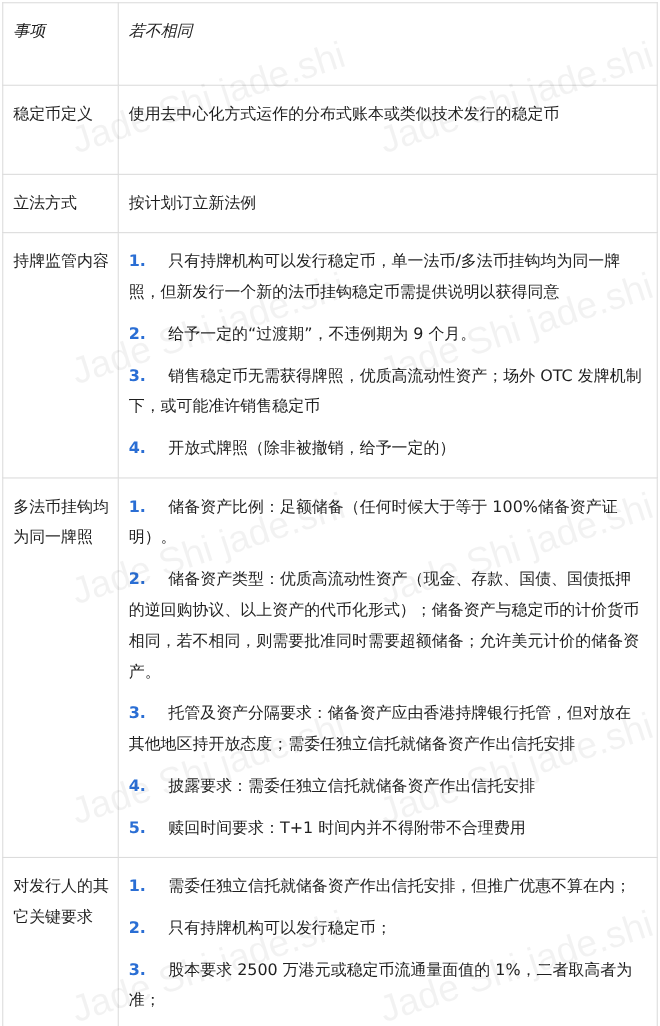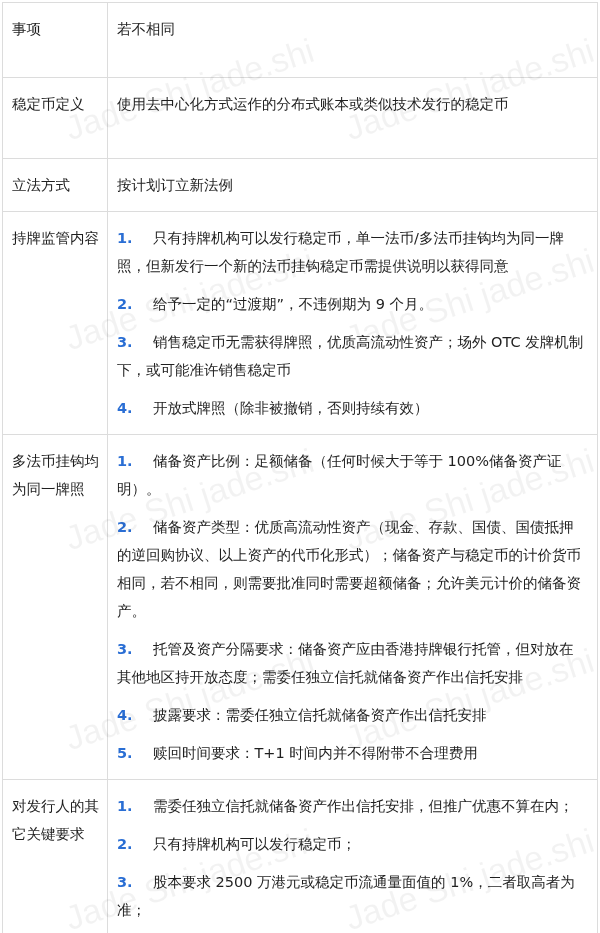--- a/index.html
+++ b/index.html
@@ -19,21 +19,21 @@
       vertical-align: top;
       font-size: 14.5px;
       line-height: 28px;
       padding: 0;
     }
     td.label { width: 89px; padding: 12px 6px 12px 9px !important; }
     td.content { padding: 12px 12px 12px 9px !important; }
     .item { margin-bottom: 10px; text-indent: 0; }
     .item:last-child { margin-bottom: 0; }
     .num { color: #2a6ed4; font-weight: bold; display: inline-block; width: 36px; }
-    .row-head td { height: 50px; }
+    .row-head td { height: 50px; font-style: italic; }
     .watermark {
       position: absolute; pointer-events: none;
       color: rgba(0,0,0,0.05); font-size: 34px;
       transform: rotate(-18deg); white-space: nowrap;
       font-family: "Liberation Sans", sans-serif;
     }
   </style>
 </head>
 <body>
 
@@ -50,21 +50,21 @@
   <tr>
     <td class="label">立法方式</td>
     <td class="content">按计划订立新法例</td>
   </tr>
   <tr>
     <td class="label">持牌监管内容</td>
     <td class="content">
       <div class="item"><span class="num">1.</span><span>只有持牌机构可以发行稳定币，单一法币/多法币挂钩均为同一牌照，但新发行一个新的法币挂钩稳定币需提供说明以获得同意</span></div>
       <div class="item"><span class="num">2.</span><span>给予一定的“过渡期”，不违例期为 9 个月。</span></div>
       <div class="item"><span class="num">3.</span><span>销售稳定币无需获得牌照，优质高流动性资产；场外 OTC 发牌机制下，或可能准许销售稳定币</span></div>
-      <div class="item"><span class="num">4.</span><span>开放式牌照（除非被撤销，否则持续有效）</span></div>
+      <div class="item"><span class="num">4.</span><span>开放式牌照（除非被撤销，给予一定的）</span></div>
     </td>
   </tr>
   <tr>
     <td class="label">多法币挂钩均为同一牌照</td>
     <td class="content">
       <div class="item"><span class="num">1.</span><span>储备资产比例：足额储备（任何时候大于等于 100%储备资产证明）。</span></div>
       <div class="item"><span class="num">2.</span><span>储备资产类型：优质高流动性资产（现金、存款、国债、国债抵押的逆回购协议、以上资产的代币化形式）；储备资产与稳定币的计价货币相同，若不相同，则需要批准同时需要超额储备；允许美元计价的储备资产。</span></div>
       <div class="item"><span class="num">3.</span><span>托管及资产分隔要求：储备资产应由香港持牌银行托管，但对放在其他地区持开放态度；需委任独立信托就储备资产作出信托安排</span></div>
       <div class="item"><span class="num">4.</span><span>披露要求：需委任独立信托就储备资产作出信托安排</span></div>
       <div class="item"><span class="num">5.</span><span>赎回时间要求：T+1 时间内并不得附带不合理费用</span></div>

